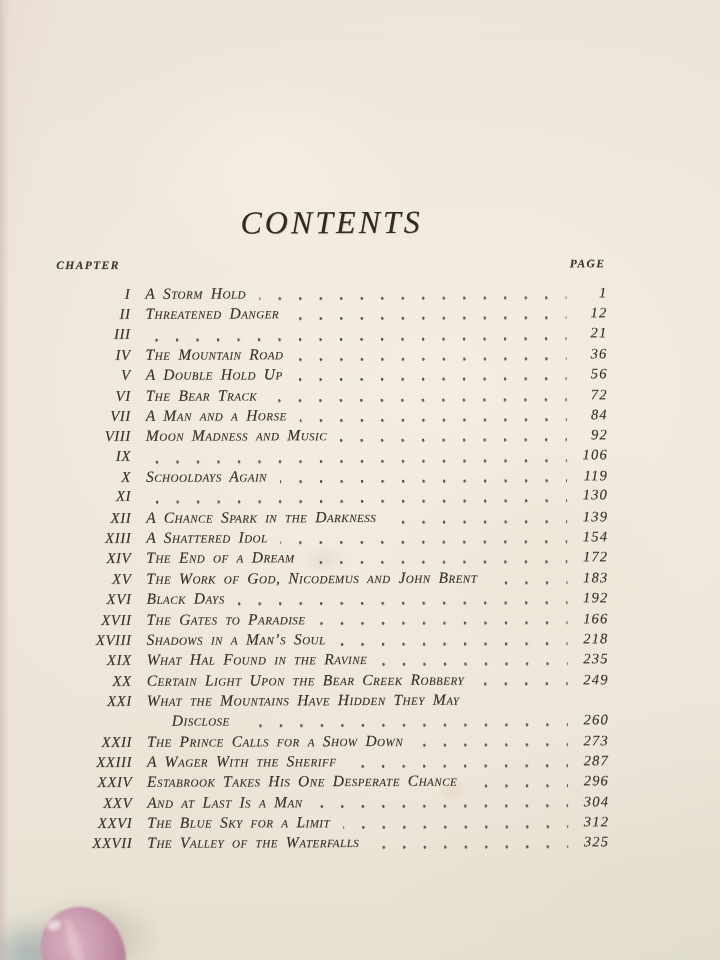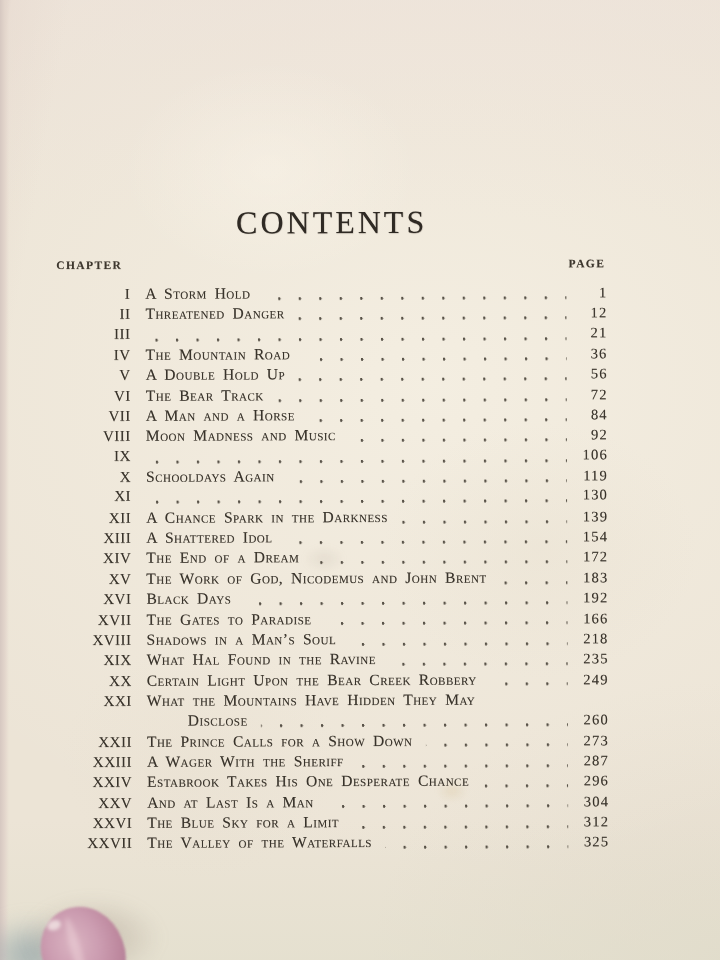--- a/index.html
+++ b/index.html
@@ -8,20 +8,21 @@
     position:relative;width:720px;height:960px;overflow:hidden;
     background-color:#ece4d6;
     background-image:
       linear-gradient(100deg, rgba(212,192,186,0.55) 0px, rgba(228,213,203,0.35) 12px, rgba(236,228,216,0) 70px),
       linear-gradient(180deg, rgba(238,226,220,0.45) 0px, rgba(0,0,0,0) 220px),
       linear-gradient(0deg, rgba(223,221,202,0.55) 0px, rgba(0,0,0,0) 140px),
       radial-gradient(900px 700px at 60% 40%, rgba(250,246,234,0.55), rgba(0,0,0,0) 70%),
       radial-gradient(500px 400px at 100% 100%, rgba(205,198,180,0.25), rgba(0,0,0,0) 70%);
     font-family:"Liberation Serif","DejaVu Serif",serif;
     color:#3c362d;
+    font-style:italic;
   }
   .page-edge{position:absolute;left:0;top:0;bottom:0;width:9px;
     background:linear-gradient(90deg,#d6c8c1 0%,#e3d6cc 55%,rgba(227,214,204,0) 100%);}
   .mottle{position:absolute;border-radius:50%;pointer-events:none;}
   .m1{left:120px;top:60px;width:300px;height:220px;background:radial-gradient(rgba(255,250,240,0.35),rgba(0,0,0,0) 70%);}
   .m2{left:380px;top:420px;width:320px;height:260px;background:radial-gradient(rgba(222,212,192,0.18),rgba(0,0,0,0) 70%);}
   .m3{left:60px;top:640px;width:280px;height:240px;background:radial-gradient(rgba(224,214,196,0.16),rgba(0,0,0,0) 70%);}
   .stain{position:absolute;border-radius:50%;pointer-events:none;}
   .stain1{left:303px;top:546px;width:42px;height:26px;background:radial-gradient(rgba(150,138,122,0.13),rgba(0,0,0,0) 70%);filter:blur(3px);}
   .stain2{left:436px;top:780px;width:32px;height:22px;background:radial-gradient(rgba(192,160,92,0.16),rgba(0,0,0,0) 70%);filter:blur(2px);}
@@ -47,21 +48,21 @@
   .toc-row .num{flex:none;width:74px;text-align:right;font-size:15px;letter-spacing:0.5px;color:#38332b;}
   .toc-row .ttl{flex:none;margin-left:15px;font-variant:small-caps;font-size:15.5px;letter-spacing:0.5px;word-spacing:3.5px;white-space:nowrap;color:#38332b;}
   .toc-row .leader{
     flex:1 1 auto;min-width:0;align-self:flex-end;height:5px;margin:0 7px 3.5px 13px;
     background-image:radial-gradient(circle 1.6px at 2px 2.2px,#4a443a 1.35px,rgba(0,0,0,0) 1.55px);
     background-size:20.5px 5px;background-repeat:repeat-x;background-position:right 2px bottom 0;
     opacity:0.92;
   }
   .toc-row .pg{flex:none;min-width:34px;text-align:right;font-size:14.5px;letter-spacing:1.2px;color:#38332b;}
   .toc-row.cont{padding-left:114px;}
-  .toc-row.cont .ttl{margin-left:16px;}
+  .toc-row.cont .ttl{margin-left:0;}
 
   .corner-shadow{position:absolute;left:-25px;top:915px;width:110px;height:80px;
     background:radial-gradient(rgba(138,158,165,0.75),rgba(0,0,0,0) 68%);filter:blur(9px);}
   .thumb-shadow{position:absolute;left:18px;top:893px;width:150px;height:90px;
     background:radial-gradient(rgba(135,118,106,0.35),rgba(0,0,0,0) 65%);filter:blur(7px);}
   .thumb{
     position:absolute;left:42px;top:906px;width:82px;height:92px;
     border-radius:48% 52% 46% 54%;transform:rotate(-20deg);
     background:radial-gradient(ellipse at 42% 38%, #dab3c1 0%, #cc9db1 38%, #bd889e 68%, #aa7890 92%);
     filter:blur(1.3px);

